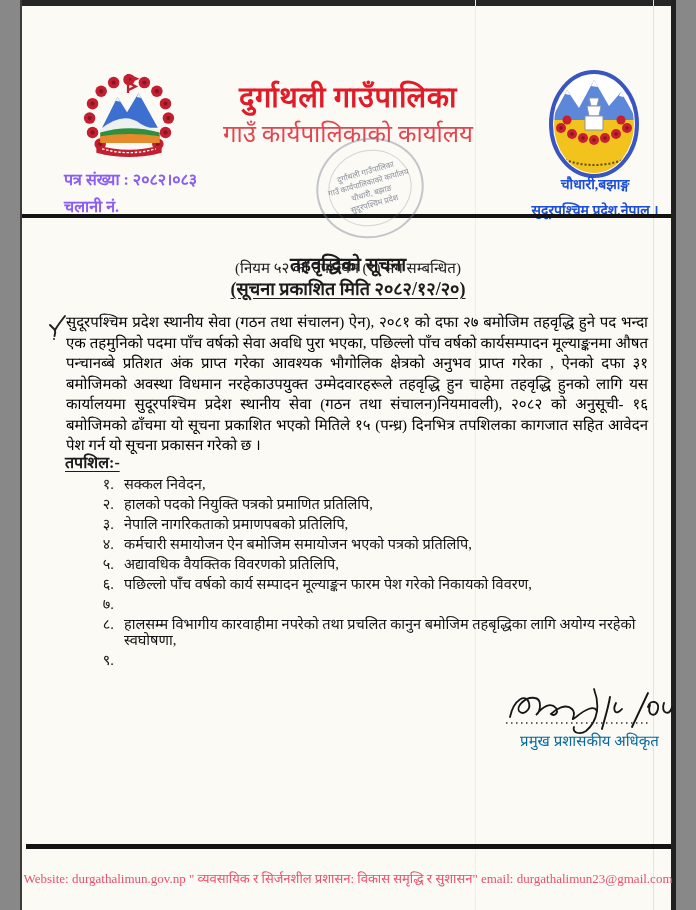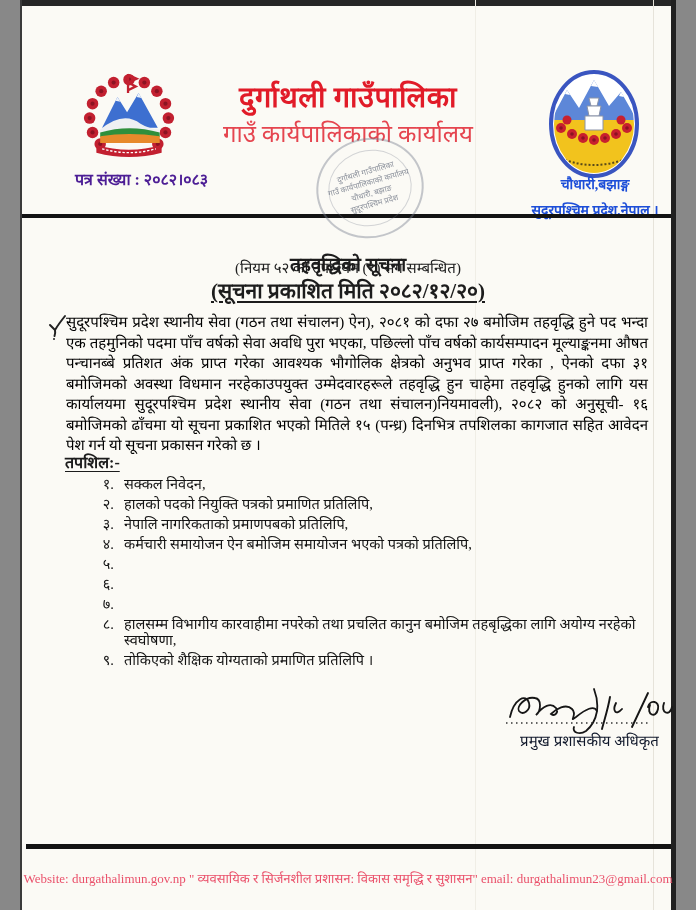--- a/index.html
+++ b/index.html
@@ -16,58 +16,58 @@
   .scan-line-a{position:absolute;top:0;bottom:0;right:22px;width:1px;background:#e6e3da;}
   .scan-line-b{position:absolute;top:0;bottom:0;left:455px;width:1px;background:#f0eee6;}
 
   
   .logo-left{position:absolute;left:60px;top:72px;width:98px;height:96px;}
   .logo-right{position:absolute;left:527px;top:68px;width:94px;height:112px;}
   .muni-title{position:absolute;left:0;right:0;top:76px;text-align:center;
     font-size:29px;font-weight:bold;color:#e11b28;letter-spacing:.5px;}
   .office-title{position:absolute;left:0;right:0;top:116px;text-align:center;
     font-size:24px;color:#e5454f;}
-  .ref-block{position:absolute;left:44px;top:166px;font-weight:bold;color:#4c1d95;font-size:16px;line-height:27px;margin-left:11px;}
+  .ref-block{position:absolute;left:44px;top:166px;font-weight:bold;color:#8b5cf6;font-size:16px;line-height:27px;}
   .addr-block{position:absolute;left:470px;top:172px;width:210px;text-align:center;
     font-weight:bold;color:#1d4ed8;font-size:14px;line-height:26px;}
   .hr1{position:absolute;left:2px;right:5px;top:214px;height:4px;background:#131313;}
   .hr2{position:absolute;left:6px;right:5px;top:844px;height:5px;background:#131313;}
 
   
   .stamp{
     position:absolute;left:296px;top:138px;width:104px;height:96px;z-index:6;
     border:2px solid rgba(116,124,140,.42);border-radius:50%;
     transform:rotate(-16deg);
     display:flex;flex-direction:column;align-items:center;justify-content:center;
     gap:1px;
   }
   .stamp .ring{position:absolute;inset:10px;border:1px solid rgba(116,124,140,.30);border-radius:50%;}
   .stamp span{font-size:8px;color:rgba(96,104,120,.72);white-space:nowrap;line-height:10px;}
 
   
   .rule-ref{position:absolute;left:0;right:0;top:231px;text-align:center;font-size:15px;color:#202020;margin-top:26px;}
   .notice-title{position:absolute;left:0;right:0;top:251px;text-align:center;font-size:19px;font-weight:bold;}
-  .notice-date{position:absolute;left:0;right:0;top:276px;text-align:center;font-size:21px;font-weight:bold;}
+  .notice-date{position:absolute;left:0;right:0;top:276px;text-align:center;font-size:18px;font-weight:bold;}
   .notice-date span{text-decoration:underline;text-underline-offset:3px;}
 
   
   .body-par{position:absolute;left:46px;right:28px;top:312px;
     font-size:15px;line-height:20.5px;text-align:justify;color:#000000;}
   .tick{position:absolute;left:28px;top:314px;width:20px;height:26px;}
 
   
   .detail-head{position:absolute;left:45px;top:451px;font-size:16px;font-weight:bold;
     text-decoration:underline;text-underline-offset:3px;font-family:Liberation Serif, serif;}
   .detail-list{position:absolute;left:78px;top:477px;right:40px;font-size:14.5px;color:#141414;}
   .detail-item{display:flex;gap:10px;margin-bottom:4.5px;line-height:15.5px;}
   .detail-item .num{min-width:16px;text-align:right;}
 
   
   .sig-svg{position:absolute;left:478px;top:683px;width:190px;height:52px;}
-  .sig-role{position:absolute;left:462px;top:730px;width:215px;text-align:center;font-size:15px;color:#0f172a;}
+  .sig-role{position:absolute;left:462px;top:730px;width:215px;text-align:center;font-size:15px;color:#0369a1;}
 
   
   .footer{position:absolute;left:0;right:0;top:869px;text-align:center;
     font-size:13px;color:#ea516b;font-family:"Liberation Serif","DejaVu Serif",serif;}
 </style>
 </head>
 <body>
 
 <div class="page">
 
@@ -168,20 +168,21 @@
   <div class="stamp">
     <i class="ring"></i>
     <span>दुर्गाथली गाउँपालिका</span>
     <span>गाउँ कार्यपालिकाको कार्यालय</span>
     <span>चौधारी, बझाङ</span>
     <span>सुदूरपश्चिम प्रदेश</span>
   </div>
 
   <div class="ref-block">
     <div>पत्र संख्या : २०८२।०८३</div>
+    <div>चलानी नं.</div>
   </div>
 
   <div class="addr-block">
     <div>चौधारी,बझाङ्ग</div>
     <div>सुदूरपश्चिम प्रदेश,नेपाल ।</div>
   </div>
 
   <div class="hr1"></div>
 
   <div class="rule-ref">(नियम ५२ को उपनियम (१) संग सम्बन्धित)</div>
@@ -211,34 +212,35 @@
     <div class="detail-item">
       <span class="num">३.</span>
         <span>नेपालि नागरिकताको प्रमाणपबको प्रतिलिपि,</span>
     </div>
     <div class="detail-item">
       <span class="num">४.</span>
         <span>कर्मचारी समायोजन ऐन बमोजिम समायोजन भएको पत्रको प्रतिलिपि,</span>
     </div>
     <div class="detail-item">
       <span class="num">५.</span>
+        <span>अद्यावधिक वैयक्तिक विवरणको प्रतिलिपि,</span>
     </div>
     <div class="detail-item">
       <span class="num">६.</span>
+        <span>पछिल्लो पाँच वर्षको कार्य सम्पादन मूल्याङ्कन फारम पेश गरेको निकायको विवरण,</span>
     </div>
     <div class="detail-item">
       <span class="num">७.</span>
     </div>
     <div class="detail-item">
       <span class="num">८.</span>
         <span>हालसम्म विभागीय कारवाहीमा नपरेको तथा प्रचलित कानुन बमोजिम तहबृद्धिका लागि अयोग्य नरहेको स्वघोषणा,</span>
     </div>
     <div class="detail-item">
       <span class="num">९.</span>
-        <span>तोकिएको शैक्षिक योग्यताको प्रमाणित प्रतिलिपि ।</span>
     </div>
   </div>
 
   <svg class="sig-svg" viewBox="0 0 190 52">
     <path d="M12,34 C16,16 28,10 31,20 C33,27 25,33 21,28 C18,24 27,13 37,15 C44,16 43,28 38,32 C45,23 53,19 58,25 C61,29 57,34 53,31 C58,26 68,20 74,26 C80,32 70,40 78,34 C88,26 96,22 99,28" fill="none" stroke="#161616" stroke-width="1.8" stroke-linecap="round"></path>
     <path d="M96,6 C102,22 100,38 88,48 C82,52 74,50 76,44" fill="none" stroke="#161616" stroke-width="1.8" stroke-linecap="round"></path>
     <path d="M112,14 C110,26 106,38 104,46 M118,20 C114,28 118,33 124,26 M134,44 L150,10 M152,22 C148,32 158,36 160,26 C162,18 152,16 150,24 M166,20 C162,30 172,34 174,24" fill="none" stroke="#161616" stroke-width="1.9" stroke-linecap="round"></path>
     <path d="M8,40 L150,40" fill="none" stroke="#333" stroke-width="1.4" stroke-dasharray="1.5,3.5"></path>
   </svg>
   <div class="sig-role">प्रमुख प्रशासकीय अधिकृत</div>

